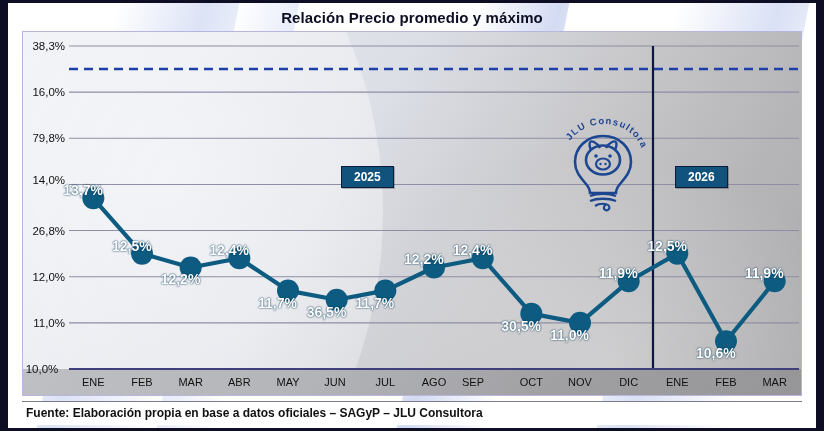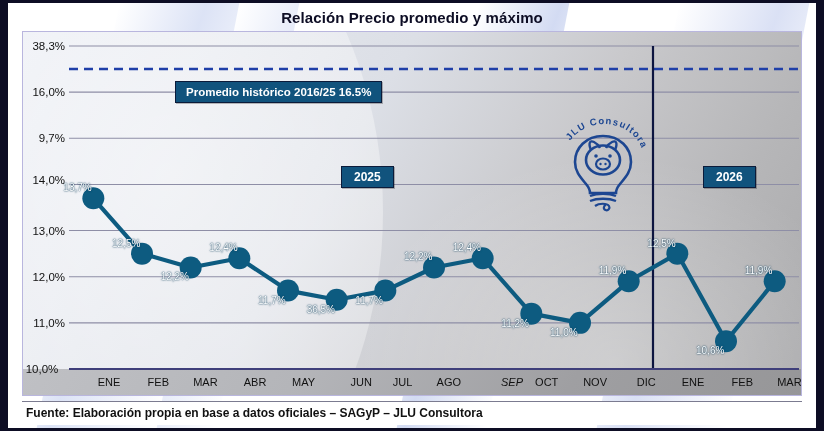--- a/index.html
+++ b/index.html
@@ -71,27 +71,27 @@
   
   svg.layer{position:absolute;left:0;top:0;width:780px;height:365px;overflow:visible;}
 
   
   .ytick{
     position:absolute;text-align:right;width:46px;
     font-size:11.5px;color:#111;line-height:12px;
   }
   
   .xtick{
-    position:absolute;top:344px;width:54px;text-align:right;
+    position:absolute;top:344px;width:54px;text-align:center;
     font-size:11px;color:#111;font-weight:normal;
   }
 
   
   .dlabel{
-    position:absolute;font-size:10px;font-weight:normal;color:#ffffff;
+    position:absolute;font-size:14px;font-weight:bold;color:#ffffff;
     white-space:nowrap;
     text-shadow:0 0 2px rgba(10,60,90,.9),0 0 1px rgba(10,60,90,.9);
   }
 
   
   .callout{
     position:absolute;background:#11537d;border:1.5px solid #0b1b3a;
     color:#ffffff;font-weight:bold;text-align:center;
     box-shadow:1px 1px 0 rgba(0,0,0,.25);
     box-sizing:border-box;
@@ -160,65 +160,64 @@
             <circle cx="605.6666666666666" cy="249.32857142857142" r="11" fill="#0d5b80"></circle>
             <circle cx="654.3333333333333" cy="221.64285714285714" r="11" fill="#0d5b80"></circle>
             <circle cx="703" cy="309.31428571428575" r="11" fill="#0d5b80"></circle>
             <circle cx="751.6666666666666" cy="249.32857142857142" r="11" fill="#0d5b80"></circle>
           </g>
       </svg>
 
       <div id="yticks">
           <div class="ytick" style="left: -4px; top: 8px;">38,3%</div>
           <div class="ytick" style="left: -4px; top: 54.1429px;">16,0%</div>
-          <div class="ytick" style="left: -4px; top: 100.286px;">9,7%</div>
+          <div class="ytick" style="left: -4px; top: 100.286px;">79,8%</div>
           <div class="ytick" style="left: -4px; top: 142px;">14,0%</div>
-          <div class="ytick" style="left: -4px; top: 192.571px;">13,0%</div>
+          <div class="ytick" style="left: -4px; top: 192.571px;">26,8%</div>
           <div class="ytick" style="left: -4px; top: 238.714px;">12,0%</div>
           <div class="ytick" style="left: -4px; top: 284.857px;">11,0%</div>
           <div class="ytick" style="left: -4px; top: 331px; text-align: center;">10,0%</div>
         </div>
       <div id="xticks">
           <div class="xtick" style="left: 43.3333px;">ENE</div>
           <div class="xtick" style="left: 92px;">FEB</div>
           <div class="xtick" style="left: 140.667px;">MAR</div>
           <div class="xtick" style="left: 189.333px;">ABR</div>
           <div class="xtick" style="left: 238px;">MAY</div>
-          <div class="xtick" style="left: 295px;">JUN</div>
+          <div class="xtick" style="left: 285px;">JUN</div>
           <div class="xtick" style="left: 335.333px;">JUL</div>
           <div class="xtick" style="left: 384px;">AGO</div>
-          <div class="xtick" style="left: 446px; font-style: italic;">SEP</div>
+          <div class="xtick" style="left: 423px;">SEP</div>
           <div class="xtick" style="left: 481.333px;">OCT</div>
           <div class="xtick" style="left: 530px;">NOV</div>
           <div class="xtick" style="left: 578.667px;">DIC</div>
           <div class="xtick" style="left: 627.333px;">ENE</div>
           <div class="xtick" style="left: 676px;">FEB</div>
           <div class="xtick" style="left: 724.667px;">MAR</div>
         </div>
       <div id="dlabels">
           <div class="dlabel" style="left: 40.3333px; top: 150.271px;">13,7%</div>
           <div class="dlabel" style="left: 89px; top: 205.643px;">12,5%</div>
           <div class="dlabel" style="left: 137.667px; top: 239.486px;">12,2%</div>
           <div class="dlabel" style="left: 186.333px; top: 210.257px;">12,4%</div>
           <div class="dlabel" style="left: 235px; top: 262.557px;">11,7%</div>
           <div class="dlabel" style="left: 283.667px; top: 271.786px;">36,5%</div>
           <div class="dlabel" style="left: 332.333px; top: 262.557px;">11,7%</div>
           <div class="dlabel" style="left: 381px; top: 219.486px;">12,2%</div>
           <div class="dlabel" style="left: 429.667px; top: 210.257px;">12,4%</div>
-          <div class="dlabel" style="left: 478.333px; top: 285.629px;">11,2%</div>
+          <div class="dlabel" style="left: 478.333px; top: 285.629px;">30,5%</div>
           <div class="dlabel" style="left: 527px; top: 294.857px;">11,0%</div>
           <div class="dlabel" style="left: 575.667px; top: 233.329px;">11,9%</div>
           <div class="dlabel" style="left: 624.333px; top: 205.643px;">12,5%</div>
           <div class="dlabel" style="left: 673px; top: 313.314px;">10,6%</div>
           <div class="dlabel" style="left: 721.667px; top: 233.329px;">11,9%</div>
         </div>
 
-      <div class="callout avg" style="left:152px;top:49px;">Promedio histórico 2016/25  16.5%</div>
       <div class="callout yr" style="left:318px;top:134px;">2025</div>
-      <div class="callout yr" style="left:680px;top:134px;text-align:right;">2026</div>
+      <div class="callout yr" style="left:652px;top:134px;text-align:right;">2026</div>
 
       <svg class="logo" viewBox="0 0 112 106">
         <defs>
           <path id="arcpath" d="M 18,42 A 40,36 0 0 1 96,42" fill="none"></path>
         </defs>
         <text font-size="9.5" font-weight="bold" fill="#14408f" letter-spacing="1.2">
           <textPath href="#arcpath" startOffset="12%">JLU Consultora</textPath>
         </text>
         <path d="M56,26 C39,26 28,38 28,52 C28,62 34,68 39,74 C42,77.5 43,80 43,83 L69,83 C69,80 70,77.5 73,74 C78,68 84,62 84,52 C84,38 73,26 56,26 Z" fill="none" stroke="#14408f" stroke-width="2.6"></path>
         <path d="M43,86 C50,83 62,83 69,86" fill="none" stroke="#14408f" stroke-width="2.4"></path>

